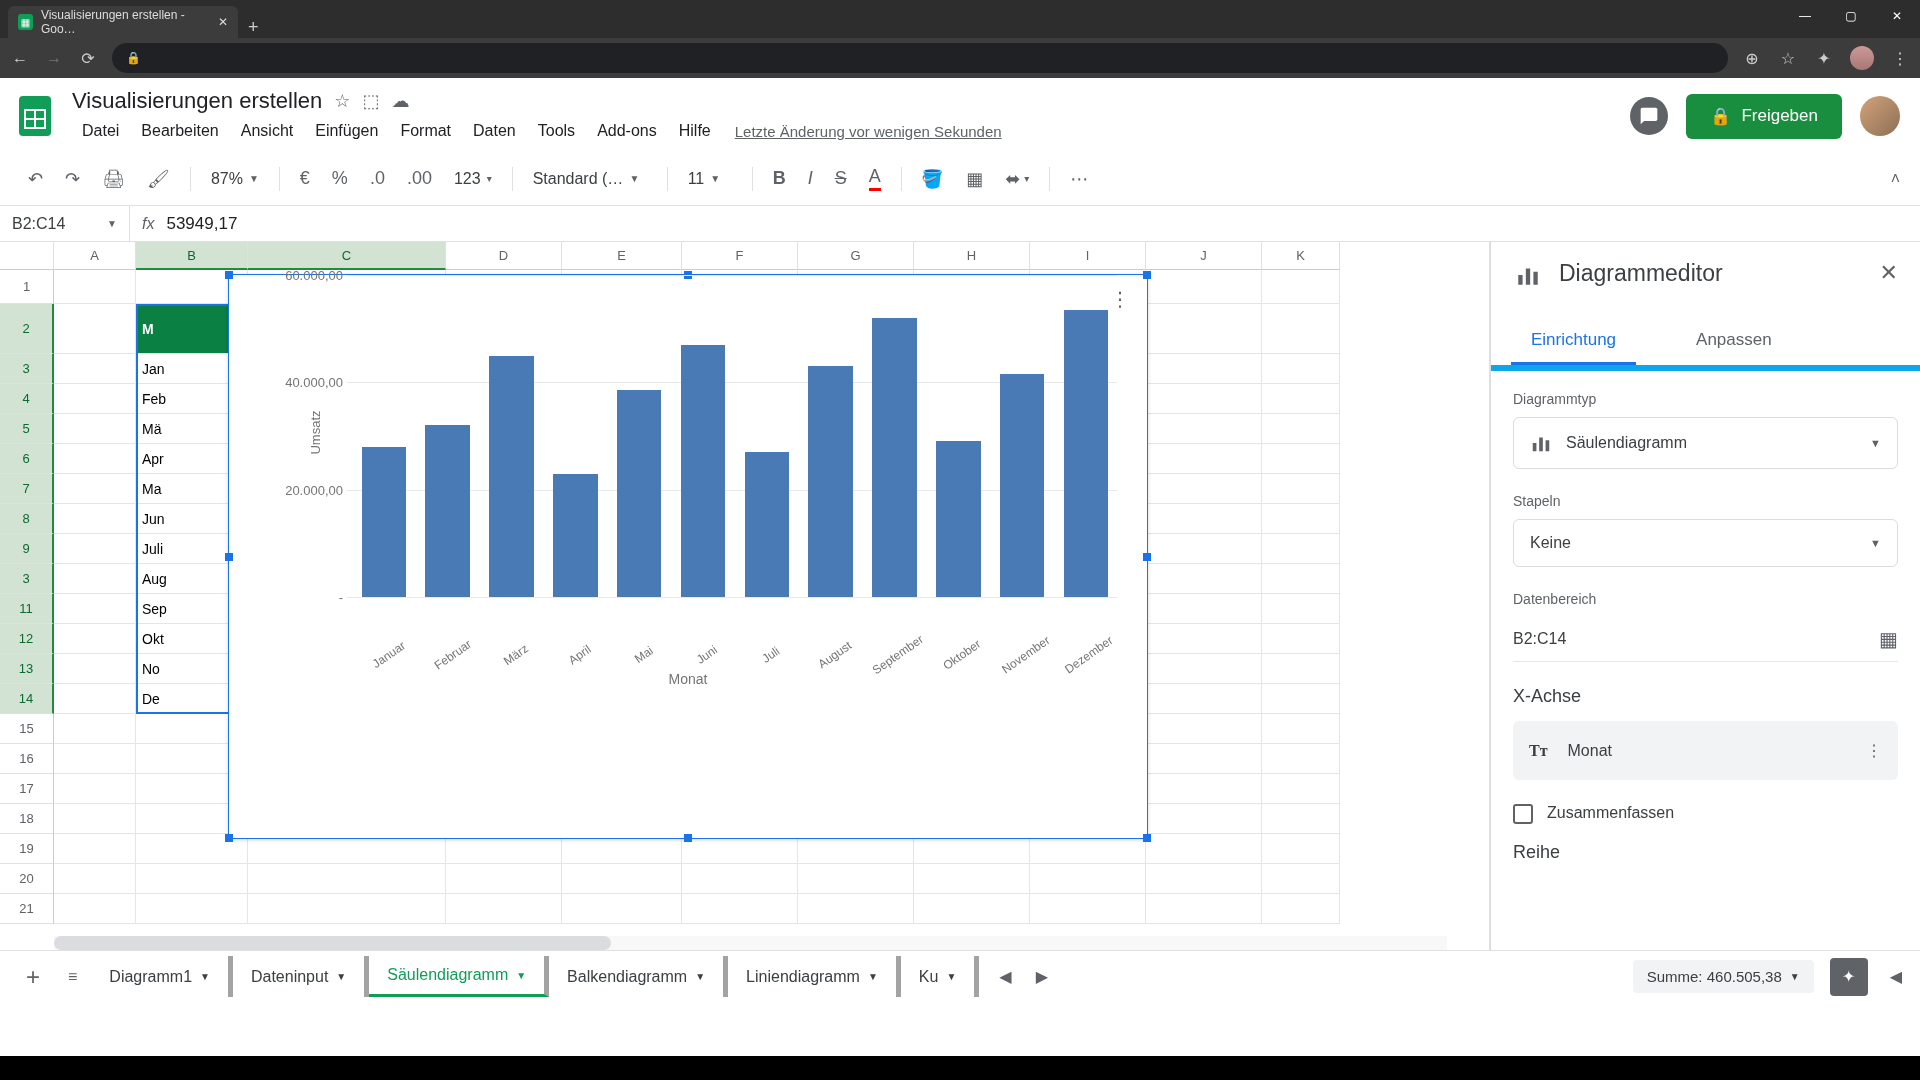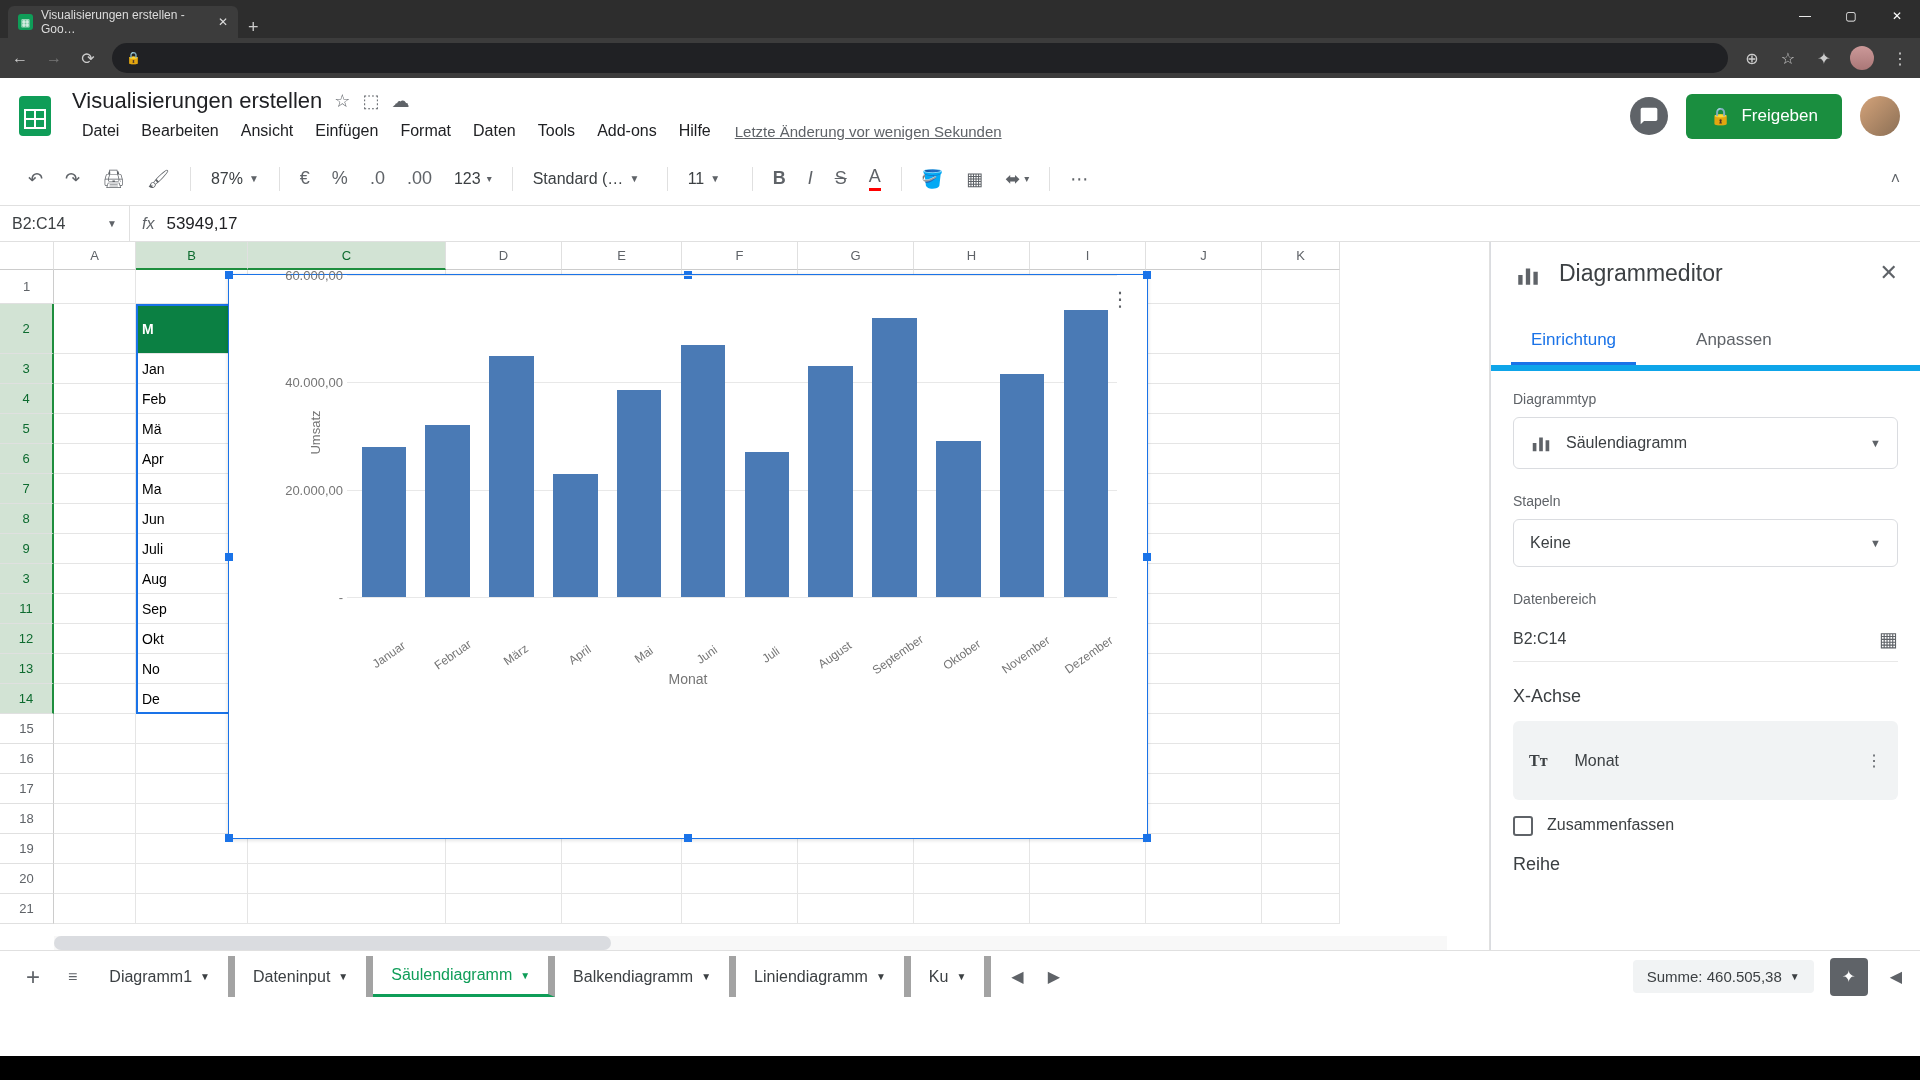--- a/index.html
+++ b/index.html
@@ -97,30 +97,30 @@
   .sidebar-tab { padding:12px 20px; font-size:17px; color:#5f6368; cursor:pointer; border-bottom:3px solid transparent;}
   .sidebar-tab.active { color:#1a73e8; border-bottom-color:#1a73e8; font-weight:500;}
   .sidebar-body { padding:20px 22px;}
   .sb-label { font-size:14px; color:#5f6368; margin-bottom:10px;}
   .sb-select { border:1px solid #dadce0; border-radius:6px; padding:14px 16px; display:flex; align-items:center; gap:14px; font-size:16px; color:#3c4043; cursor:pointer; margin-bottom:24px;}
   .sb-select .dd { margin-left:auto; font-size:11px; color:#5f6368;}
   .sb-input-row { display:flex; align-items:center; padding:10px 0; border-bottom:1px solid #e8e8e8; margin-bottom:24px;}
   .sb-input-row .val { font-size:16px; color:#3c4043;}
   .sb-input-row .grid-icon { margin-left:auto; color:#5f6368; font-size:20px; cursor:pointer;}
   .axis-title { font-size:18px; color:#3c4043; margin-bottom:14px; font-weight:500;}
-  .axis-chip { background:#f1f3f4; border-radius:6px; padding:30px 16px; display:flex; align-items:center; gap:27px; font-size:16px; color:#3c4043; margin-bottom:16px; cursor:pointer;}
+  .axis-chip { background:#f1f3f4; border-radius:6px; padding:20px 16px; display:flex; align-items:center; gap:20px; font-size:16px; color:#3c4043; margin-bottom:24px; cursor:pointer;}
   .axis-chip .dots { margin-left:auto; color:#5f6368;}
   .checkbox-row { display:flex; align-items:flex-start; gap:14px; font-size:16px; color:#3c4043; margin-bottom:18px;}
   .checkbox { width:20px;height:20px;border:2px solid #5f6368; border-radius:3px; cursor:pointer;}
 
   
   .sheet-tabs { height:52px; display:flex; align-items:center; border-top:1px solid #e0e0e0; padding:0 12px; gap:4px; position:relative;}
   .add-sheet { padding:8px 14px; color:#5f6368; font-size:24px; cursor:pointer;}
   .all-sheets { padding:8px 10px; color:#5f6368; cursor:pointer;}
-  .sheet-tab { padding:10px 18px; font-size:16px; color:#3c4043; cursor:pointer; display:flex; align-items:center; gap:8px; border-right:7px solid #a3a3a3;}
+  .sheet-tab { padding:10px 18px; font-size:16px; color:#3c4043; cursor:pointer; display:flex; align-items:center; gap:8px; border-right:5px solid #a3a3a3;}
   .sheet-tab.active { color:#0f9d58; border-bottom:3px solid #0f9d58; font-weight:500;}
   .sheet-tab .dd { font-size:10px;}
   .scroll-sheets { display:flex; gap:4px; margin-left:6px;}
   .scroll-sheets div { padding:6px 10px; color:#5f6368; cursor:pointer;}
   .bottom-right { margin-left:auto; display:flex; align-items:center; gap:16px;}
   .sum-box { background:#f1f3f4; padding:8px 14px; border-radius:4px; font-size:15px; color:#3c4043; display:flex; align-items:center; gap:8px; cursor:pointer;}
   .explore-btn { width:38px;height:38px;background:#5f6368;border-radius:4px;display:flex;align-items:center;justify-content:center;color:#fff;cursor:pointer;}
   .side-collapse { padding:6px; color:#5f6368; cursor:pointer;}
 
   .taskbar { position:absolute; bottom:0; left:0; right:0; height:24px; background:#000;}

